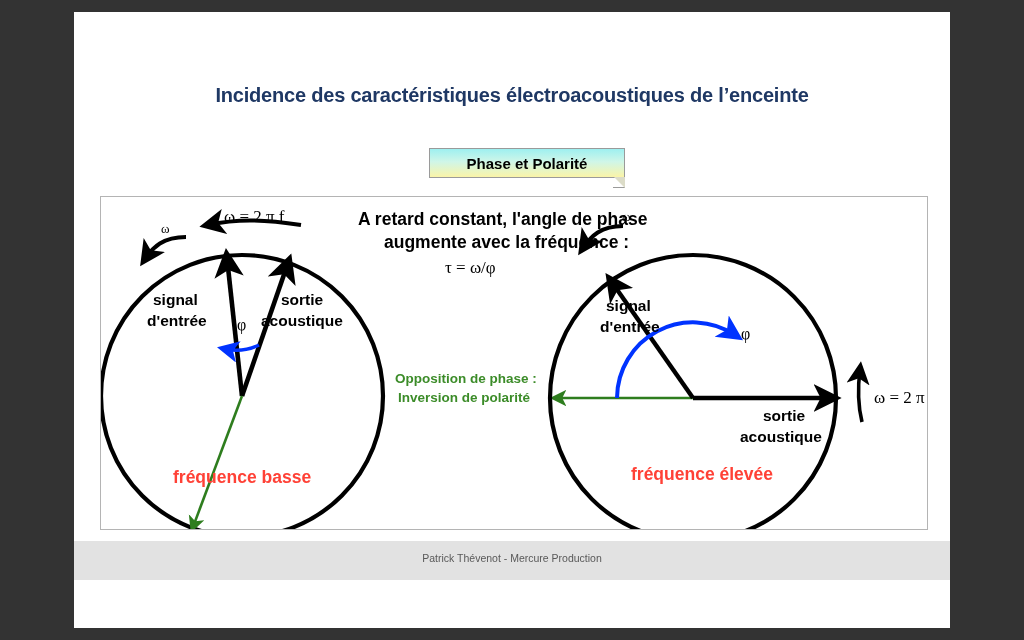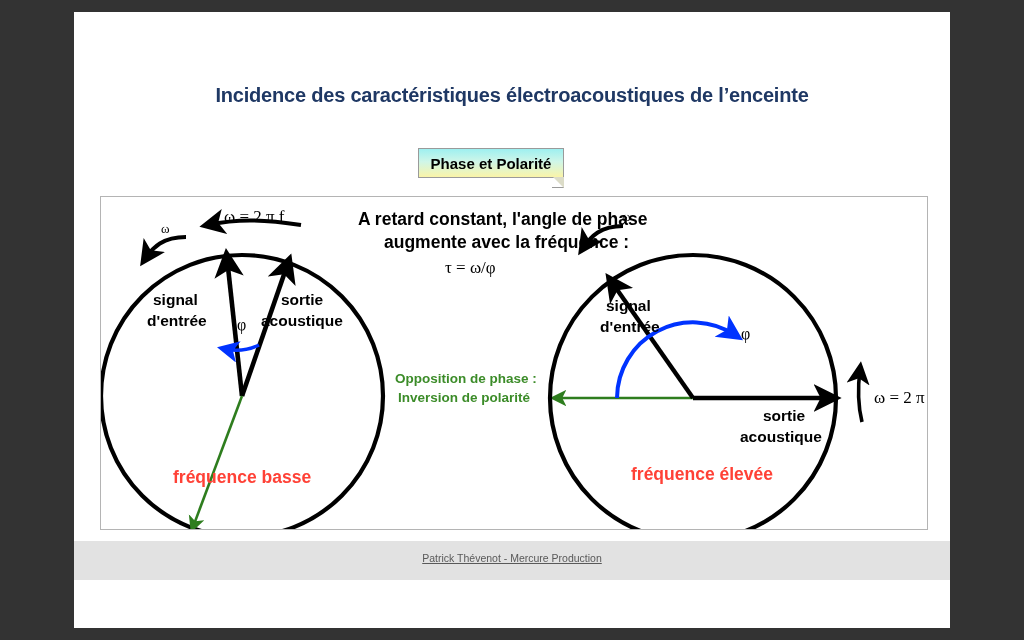--- a/index.html
+++ b/index.html
@@ -41,23 +41,23 @@
     font-size: 20px;
     font-weight: bold;
     color: #1F3864;
     letter-spacing: -0.2px;
     white-space: nowrap;
   }
 
   
   #subtitle-badge {
     position: absolute;
-    left: 344px;
+    left: 355px;
     top: 136px;
-    width: 146px;
+    width: 196px;
     height: 30px;
     background: linear-gradient(180deg, #9EF0F0 0%, #CFF6E8 45%, #FAF4A8 100%);
     border: 1px solid #9a9a9a;
     box-sizing: border-box;
   }
   #subtitle-badge-label {
     position: absolute;
     left: 0; top: 0;
     width: 100%; height: 100%;
     display: flex;
@@ -119,21 +119,20 @@
   }
   #footer-credit {
     position: absolute;
     left: 0;
     top: 11px;
     width: 876px;
     text-align: center;
     font-size: 10.5px;
     color: #595959;
     white-space: nowrap;
-    text-decoration: underline;
   }
 
   
   .lbl-black {
     font-family: "Liberation Sans", sans-serif;
     font-weight: bold;
     fill: #000000;
   }
   .lbl-serif {
     font-family: "Liberation Serif", serif;

